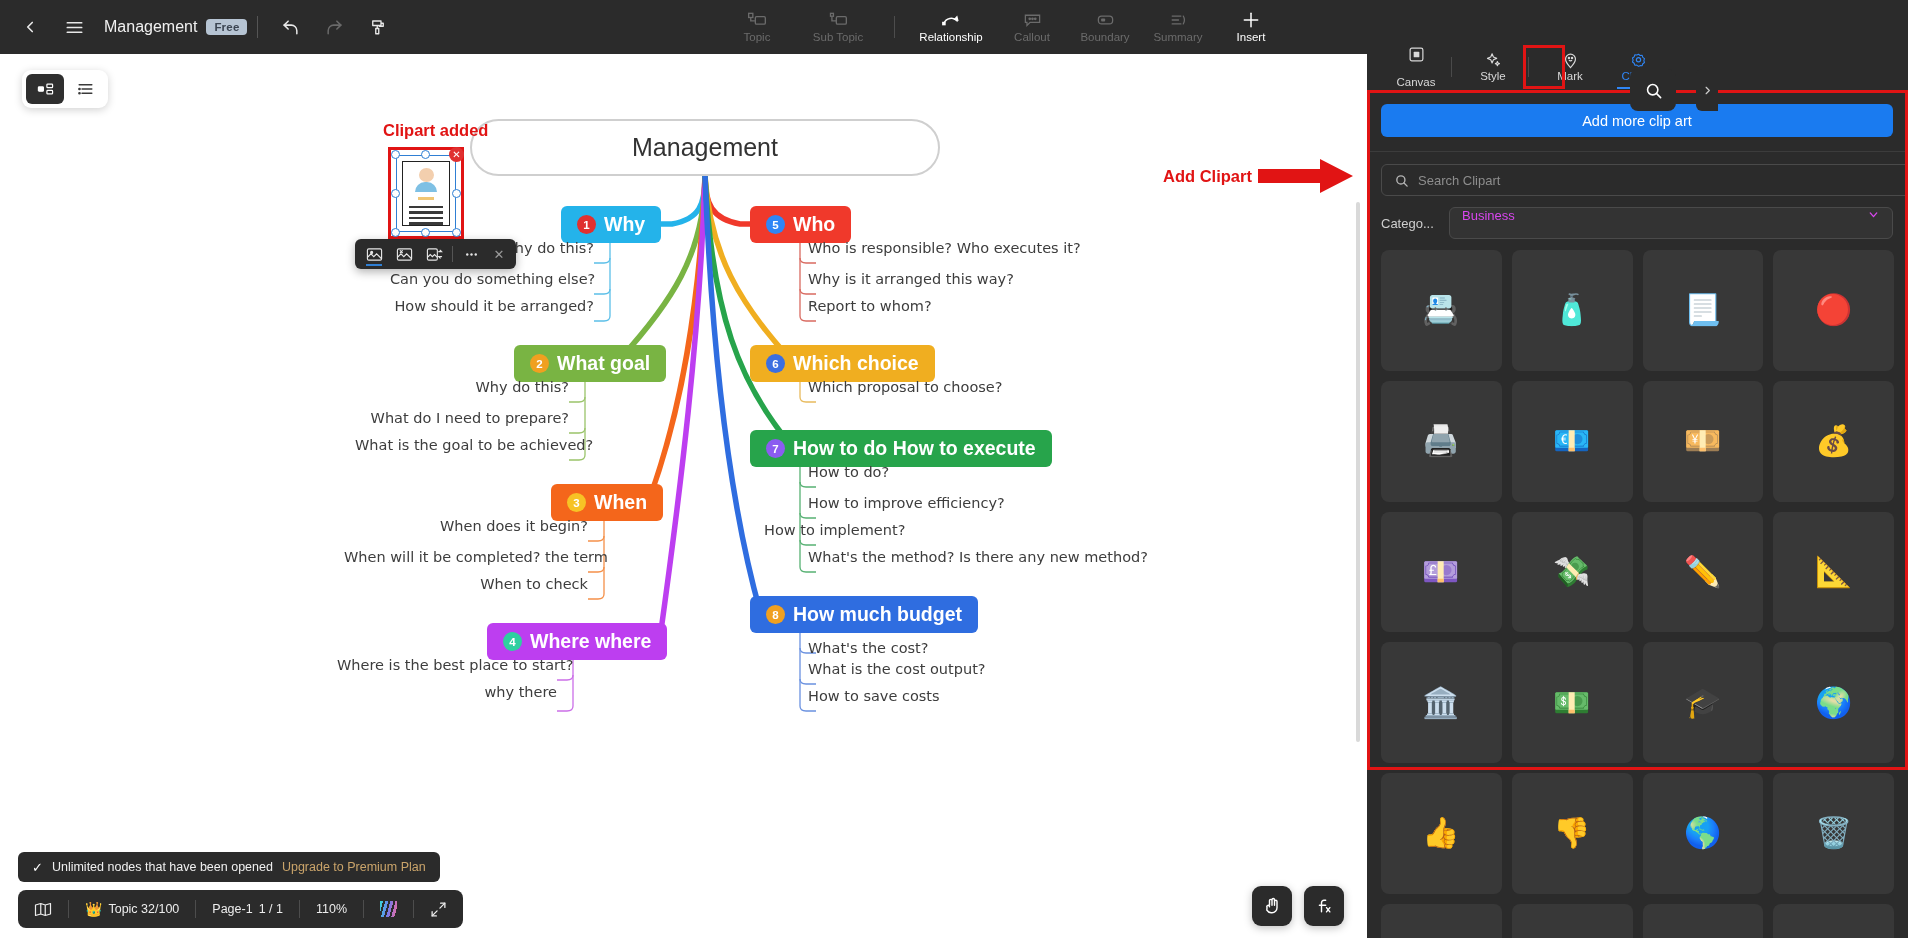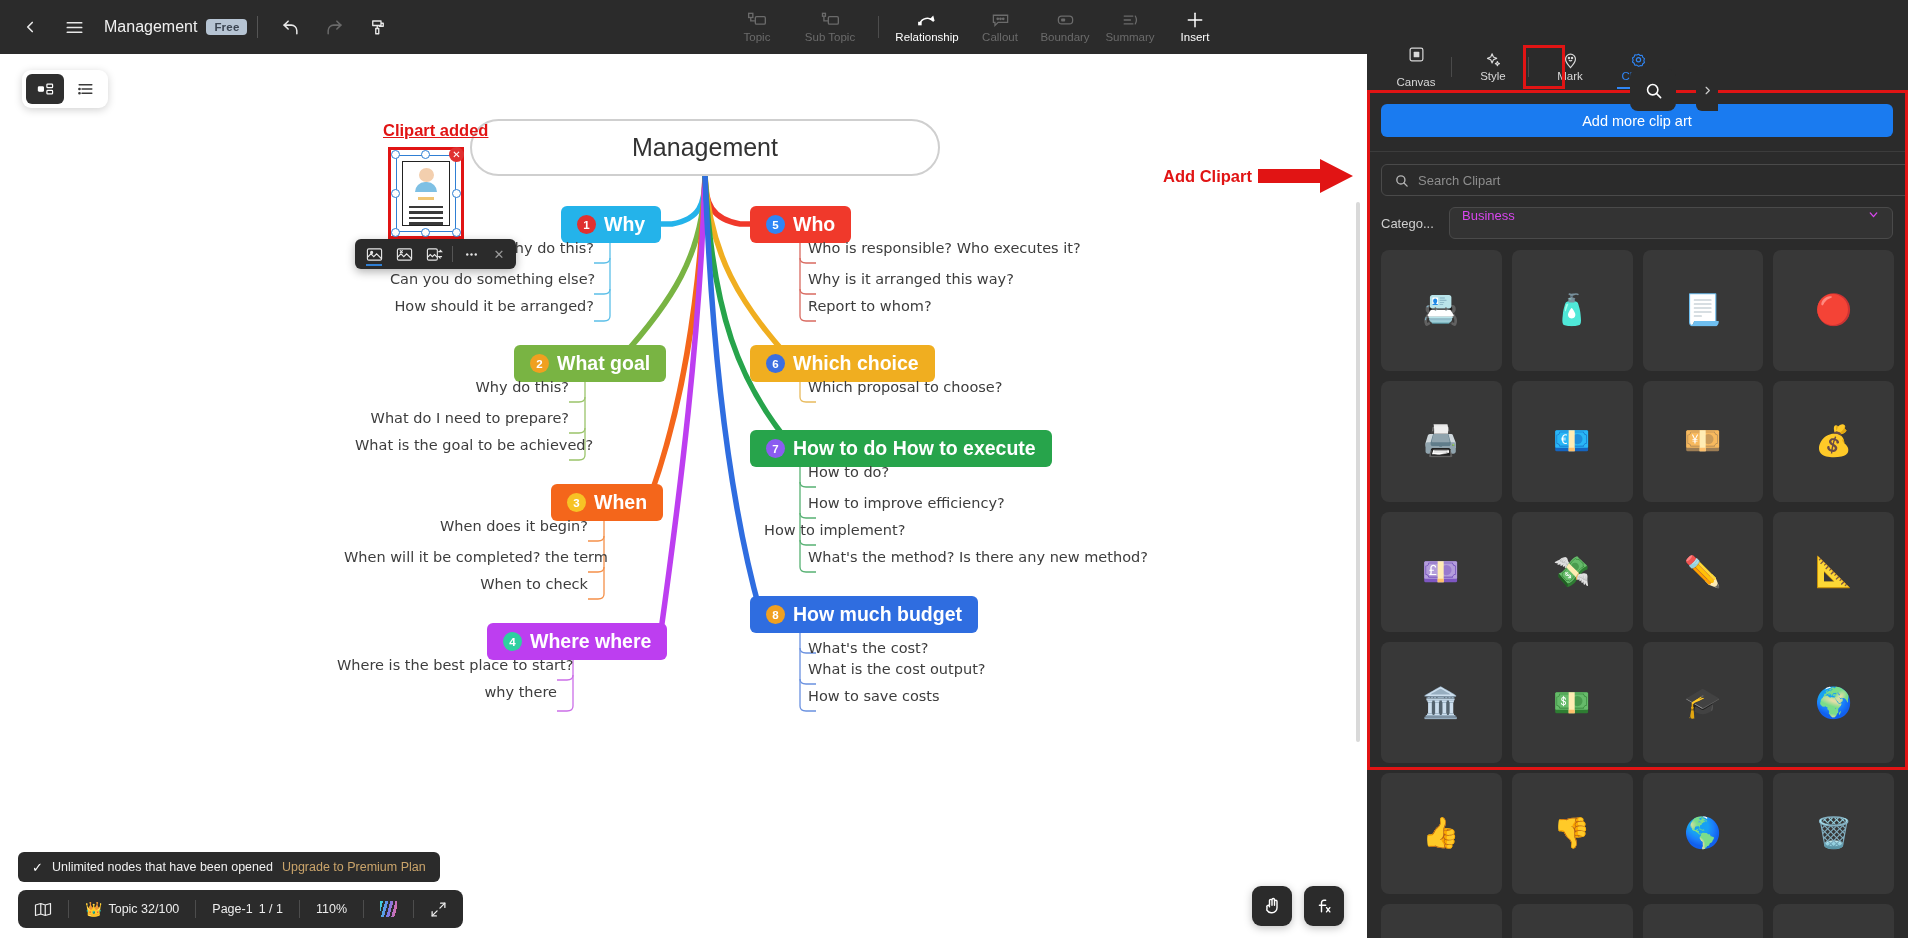--- a/index.html
+++ b/index.html
@@ -24,21 +24,21 @@
   .doc-title { color: #f0f0f0; font-size: 16px; margin-left: 8px; margin-right: 9px; }
   .badge-free {
     background: #b6c4d3; color: #3b4552; font-size: 11.5px; font-weight: bold;
     padding: 2px 8px; border-radius: 4px; letter-spacing: .2px;
   }
   .tb-divider { width: 1px; height: 22px; background: #555; margin: 0 10px; }
 
   
   .tb-center {
     position: absolute; left: 726px; top: 0; height: 54px;
-    display: flex; align-items: center; gap: 3px;
+    display: flex; align-items: center; gap: 11px;
   }
   .tool {
     width: 62px; height: 54px; display: flex; flex-direction: column;
     align-items: center; justify-content: center; gap: 2px; cursor: pointer;
     color: #6b6b6b;
   }
   .tool.active { color: #ffffff; }
   .tool .tl { font-size: 11.5px; line-height: 13px; white-space: nowrap; }
   .tool .ic { height: 19px; display:flex; align-items:center; }
   .tool.wide { width: 78px; }
@@ -89,21 +89,21 @@
     background: #2b2b2b; border-radius: 6px 0 0 6px;
     display:flex;align-items:center;justify-content:center;color:#ccc;cursor:pointer;z-index:30;
     font-size: 13px;
   }
 
   
   .ann-label {
     position: absolute; color: #e11414; font-weight: bold; font-size: 16.5px;
     white-space: nowrap; z-index: 40;
   }
-  .ann-clipart-added { left: 383px; top: 67px; text-decoration: underline; }
+  .ann-clipart-added { left: 383px; top: 67px; }
   .ann-add-clipart { left: 1163px; top: 113px; }
 
   .red-box {
     position: absolute; border: 3px solid #e11414; z-index: 25;
   }
   .red-box-clipart { left: 388px; top: 93px; width: 76px; height: 92px; }
   .red-box-panel { left: 1523px; top: 45px; width: 42px; height: 44px; }
   .red-box-sidebar { left: 1367px; top: 90px; width: 541px; height: 680px; }
 
   

